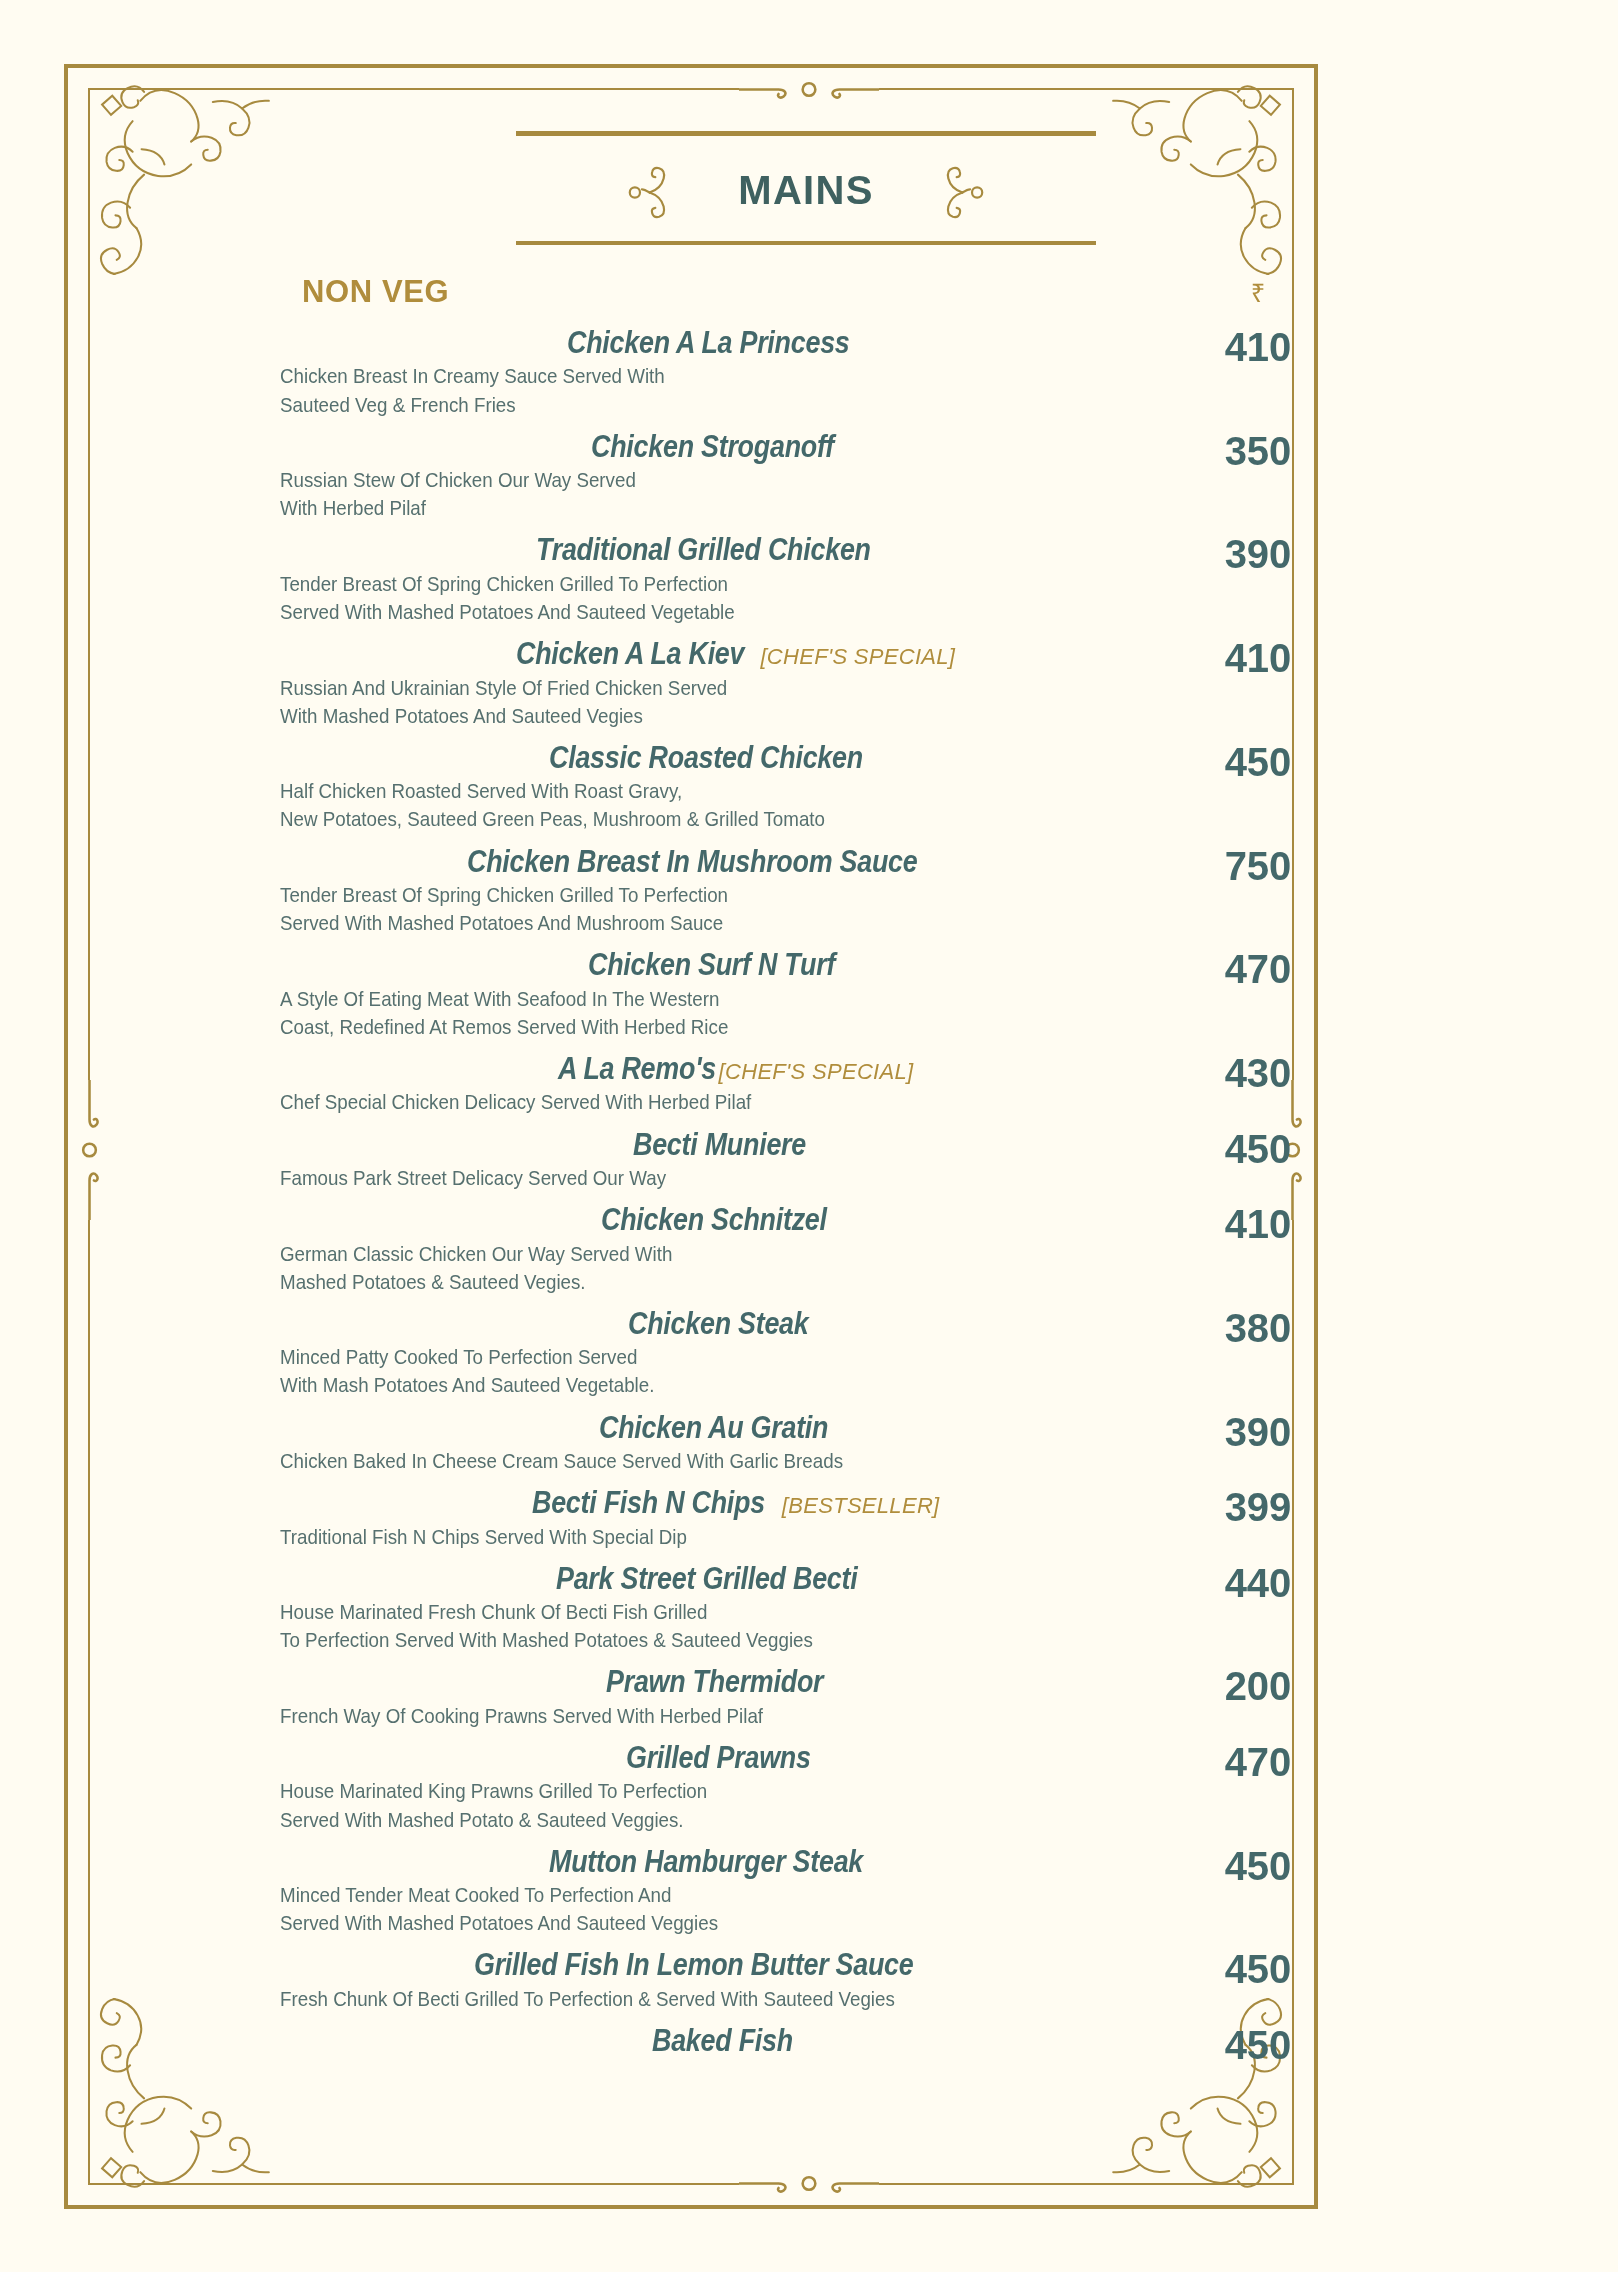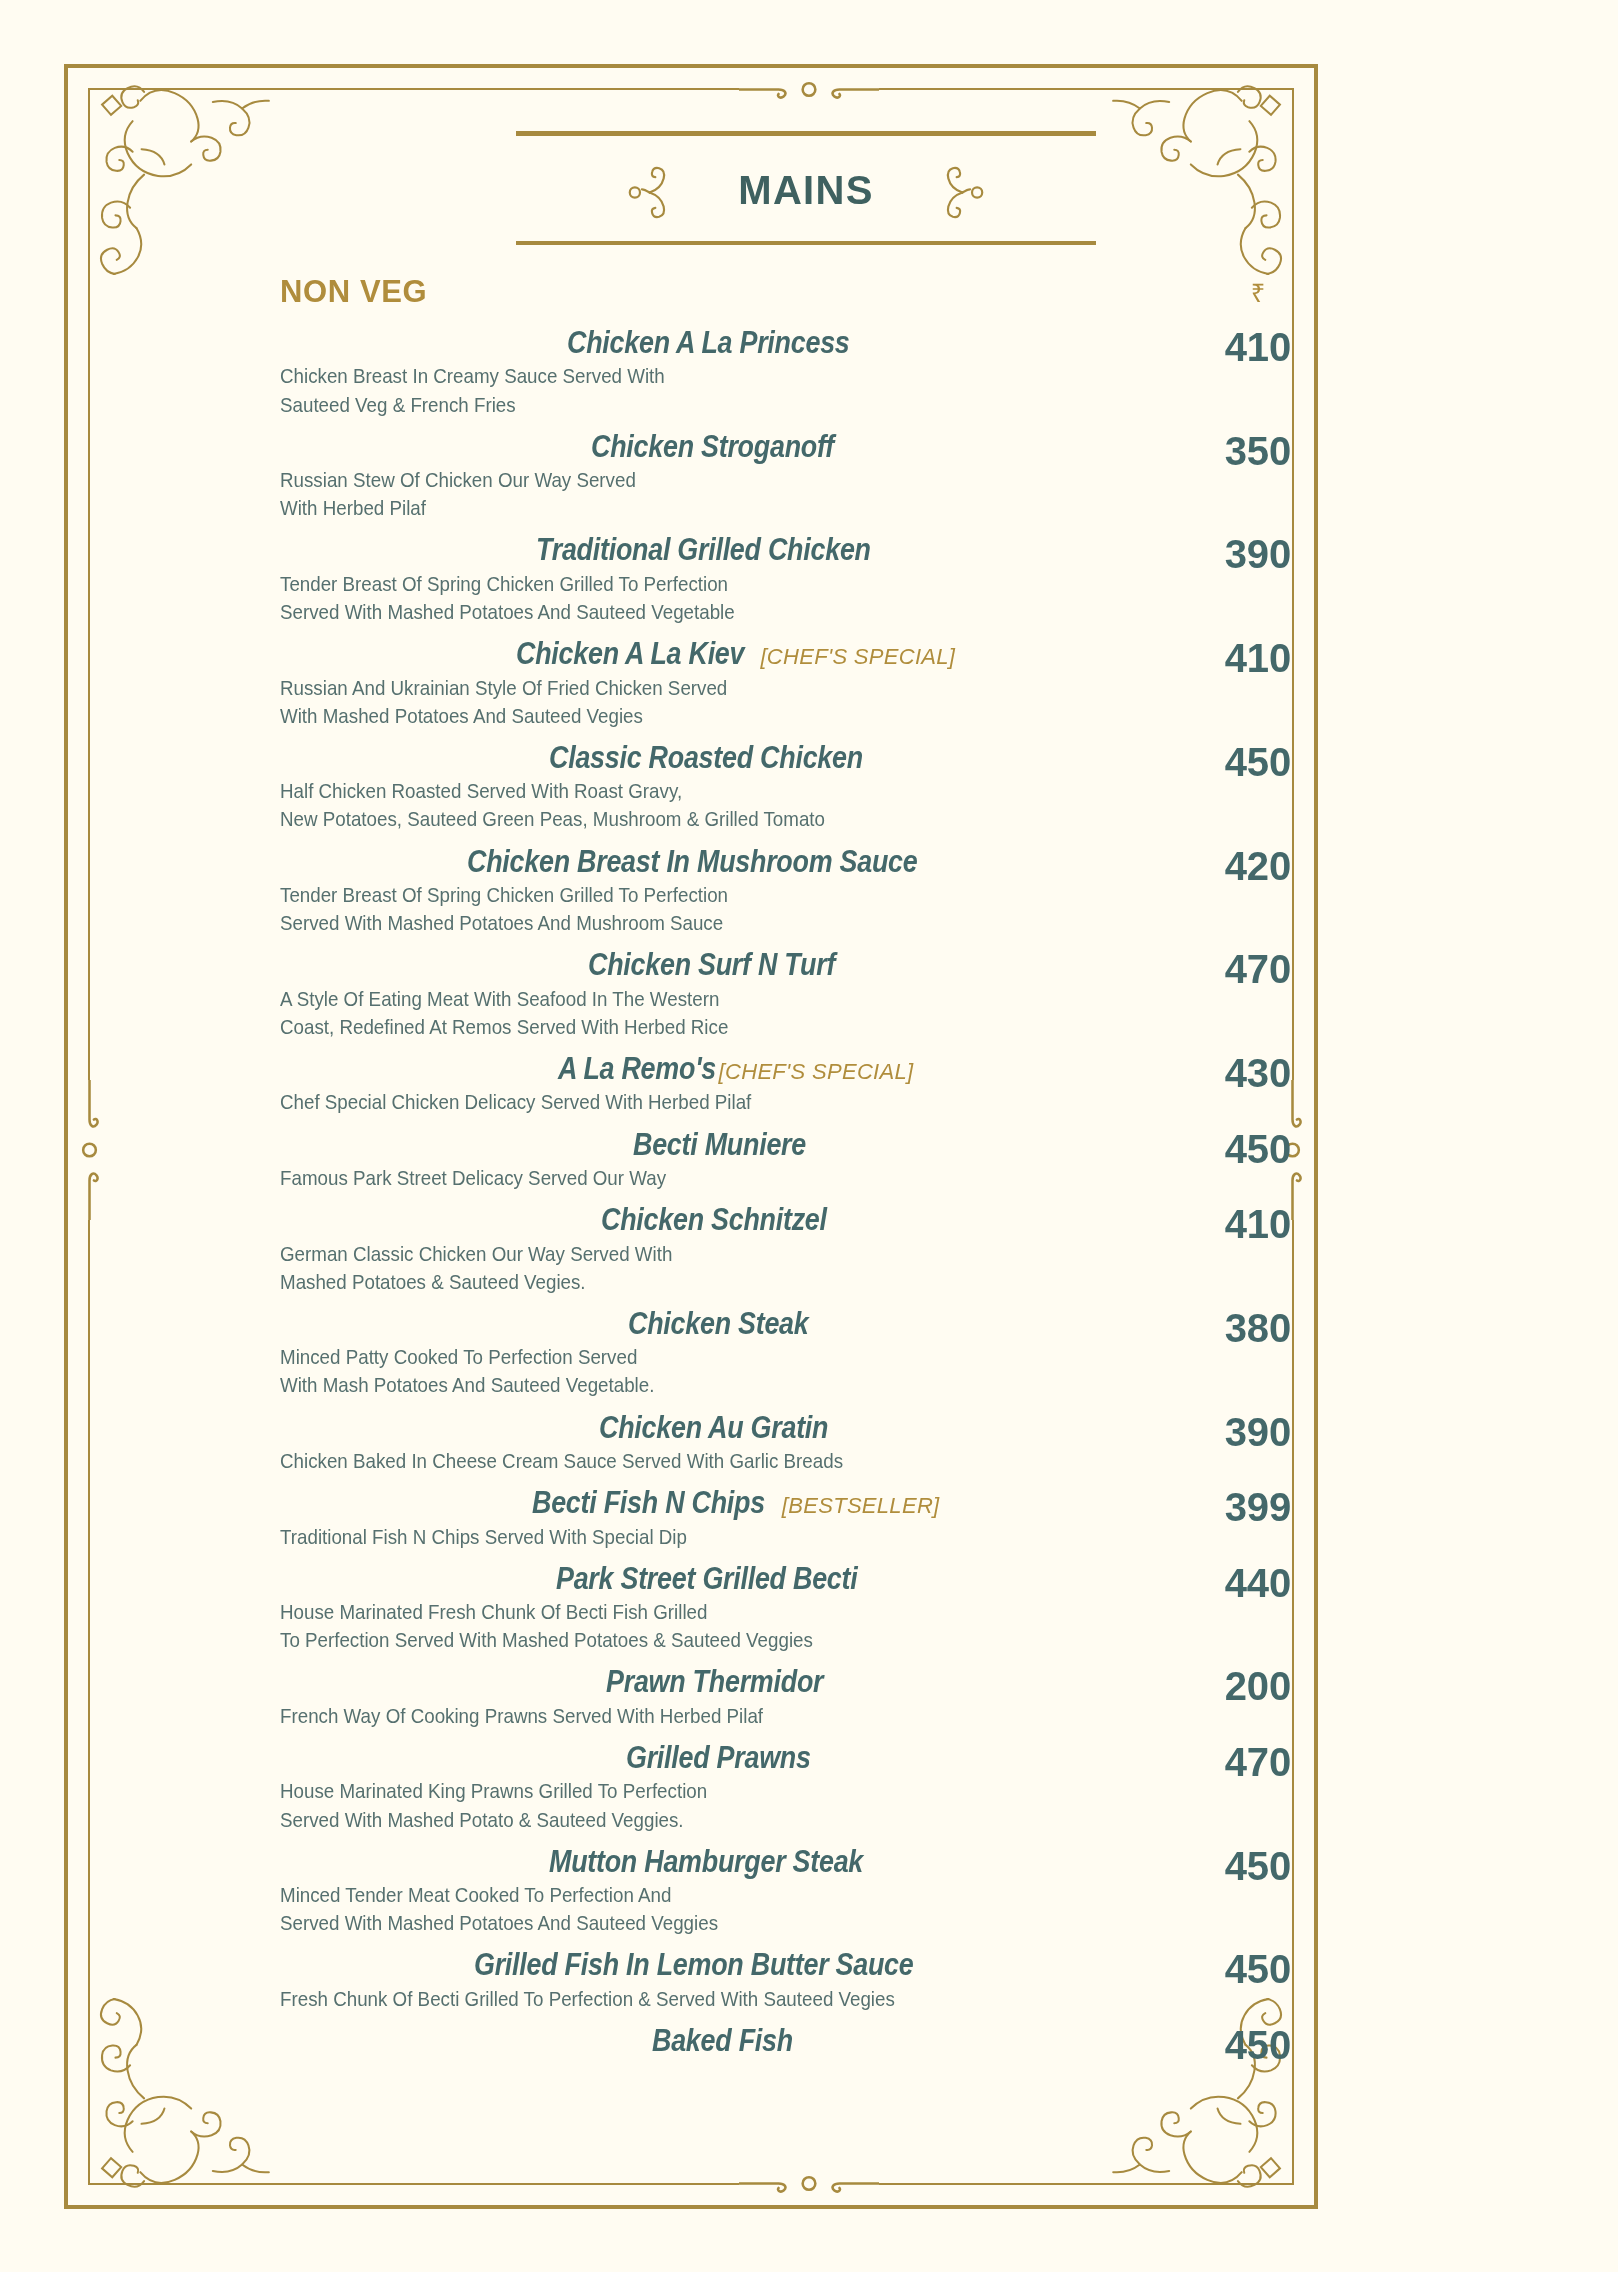--- a/index.html
+++ b/index.html
@@ -114,20 +114,21 @@
     display: flex;
     align-items: baseline;
     justify-content: space-between;
     margin-bottom: 14px;
   }
   .cat-title {
     font-size: 31px;
     font-weight: bold;
     color: #B08D3C;
     letter-spacing: 0.6px;
+    margin-left: 22px;
   }
   .cat-currency {
     font-size: 25.5px;
     color: #B08D3C;
     width: 134px;
     text-align: center;
   }
 
   .item {
     display: flex;
@@ -389,21 +390,21 @@
         <div class="item">
           <div class="item-left">
             <div class="item-name-row">
               <div class="item-name">Chicken Breast In Mushroom Sauce</div>
             </div>
             <div class="item-desc">
               <div>Tender Breast Of Spring Chicken Grilled To Perfection</div>
               <div>Served With Mashed Potatoes And Mushroom Sauce</div>
             </div>
           </div>
-          <div class="item-price">420</div>
+          <div class="item-price">750</div>
         </div>
         <div class="item">
           <div class="item-left">
             <div class="item-name-row">
               <div class="item-name">Chicken Surf N Turf</div>
             </div>
             <div class="item-desc">
               <div>A Style Of Eating Meat With Seafood In The Western</div>
               <div>Coast, Redefined At Remos Served With Herbed Rice</div>
             </div>

